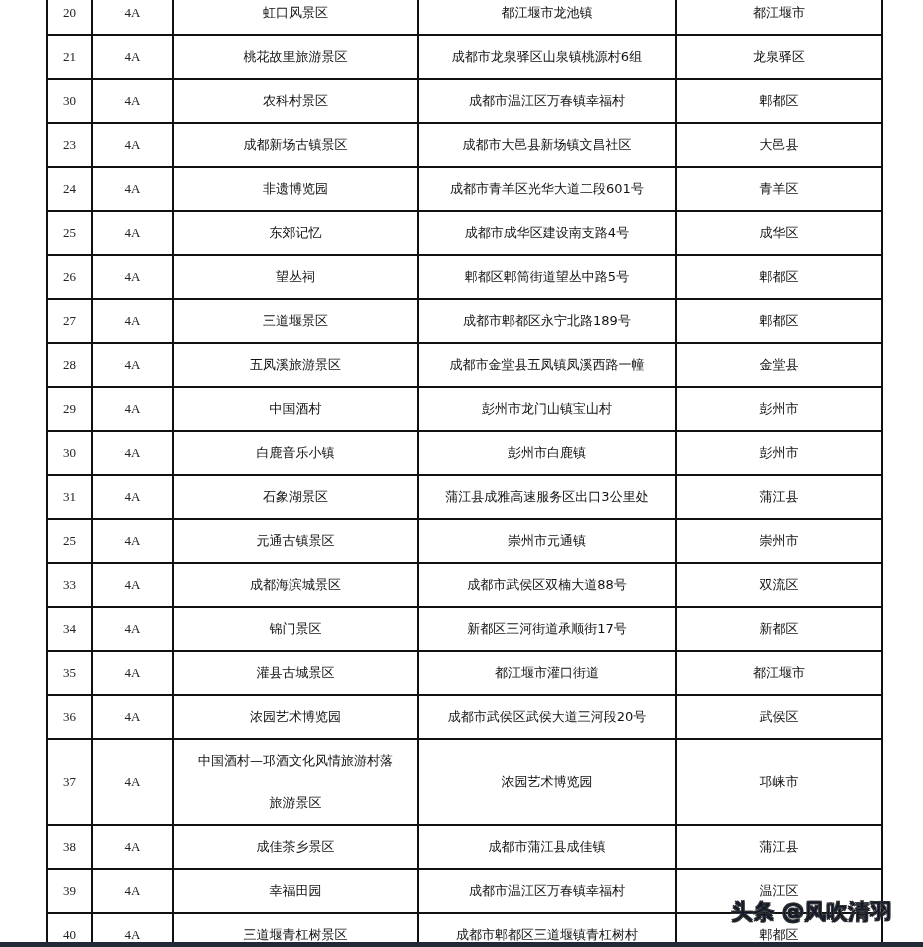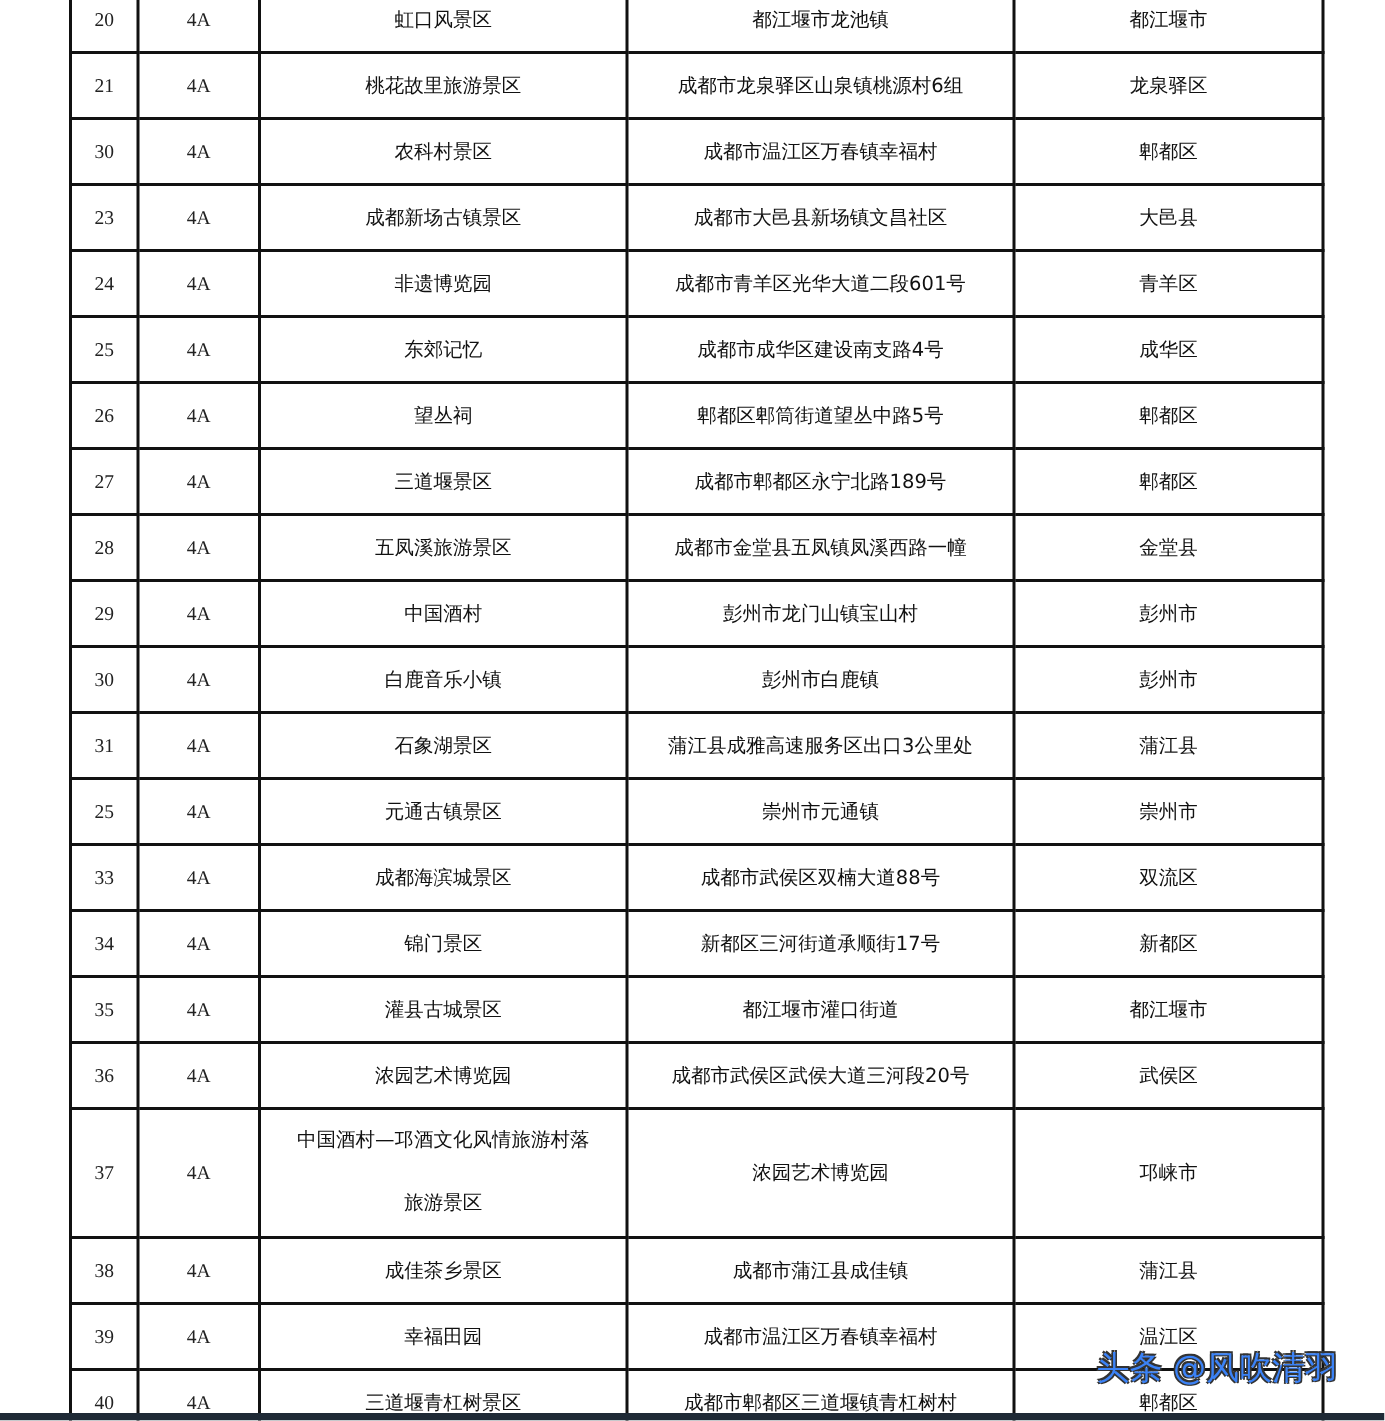--- a/index.html
+++ b/index.html
@@ -35,21 +35,21 @@
     col.c2 { width: 81px; }
     col.c3 { width: 245px; }
     col.c4 { width: 258px; }
     col.c5 { width: 206px; }
     #bottom-bar {
       position: absolute; left: 0; top: 942px; width: 923px; height: 5px;
       background: #1f2a36;
     }
     #watermark {
       position: absolute; left: 731px; top: 897px;
-      font-size: 22px; color: #3b82f6;
+      font-size: 22px; color: #0f172a;
       text-shadow: 1px 1px 0 #333, -1px -1px 0 #333, 1px -1px 0 #333, -1px 1px 0 #333;
       letter-spacing: 0px;
       white-space: nowrap;
     }
   </style>
 </head>
 <body>
 
 <div id="sheet">
   <table>

